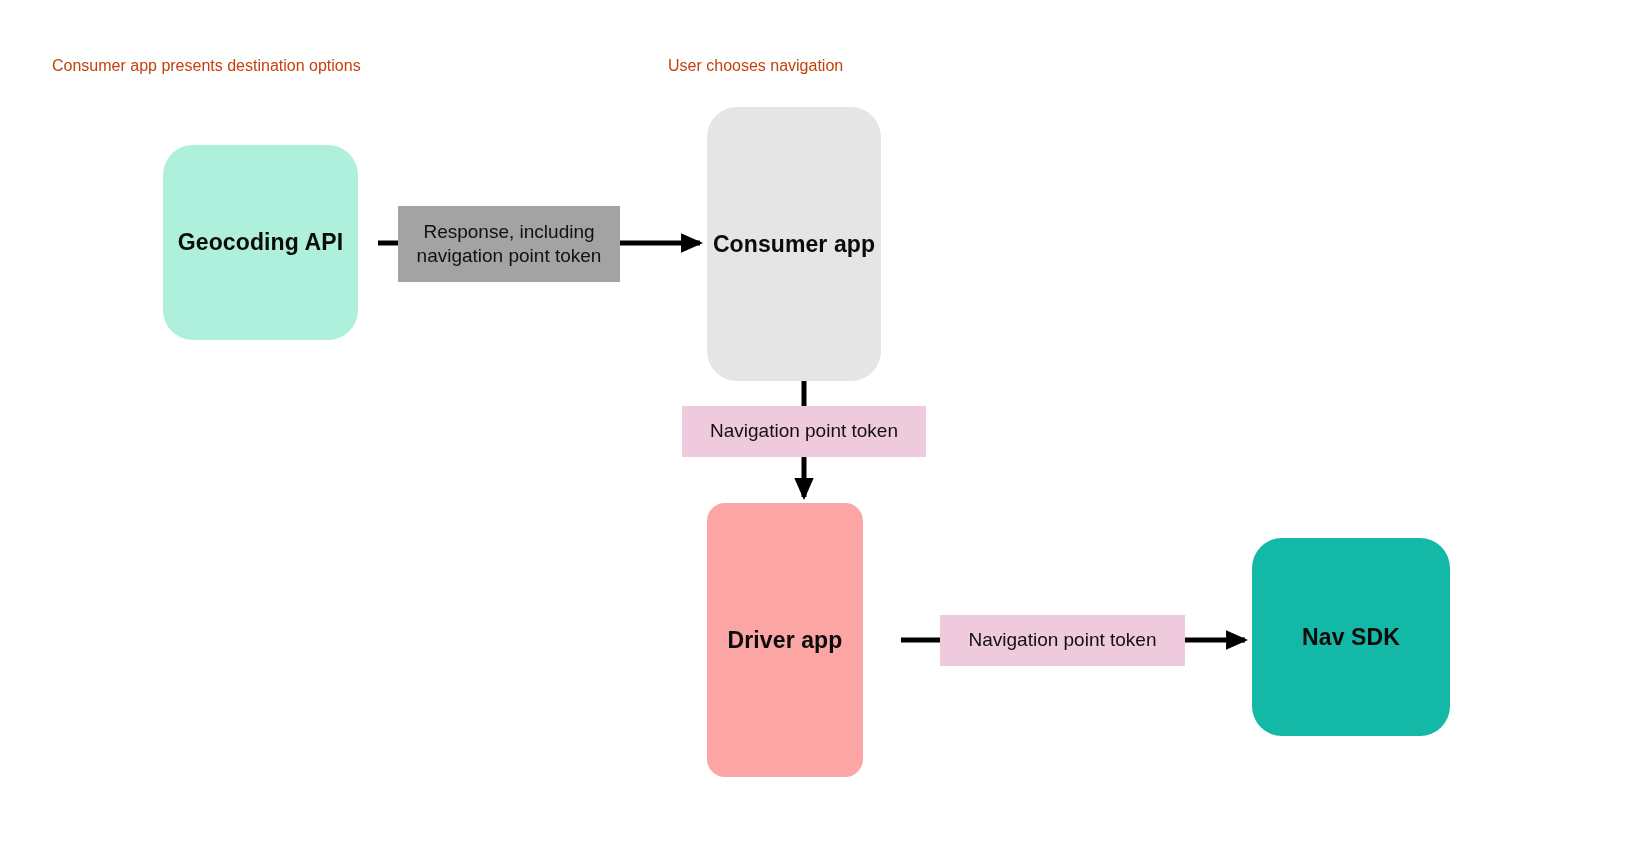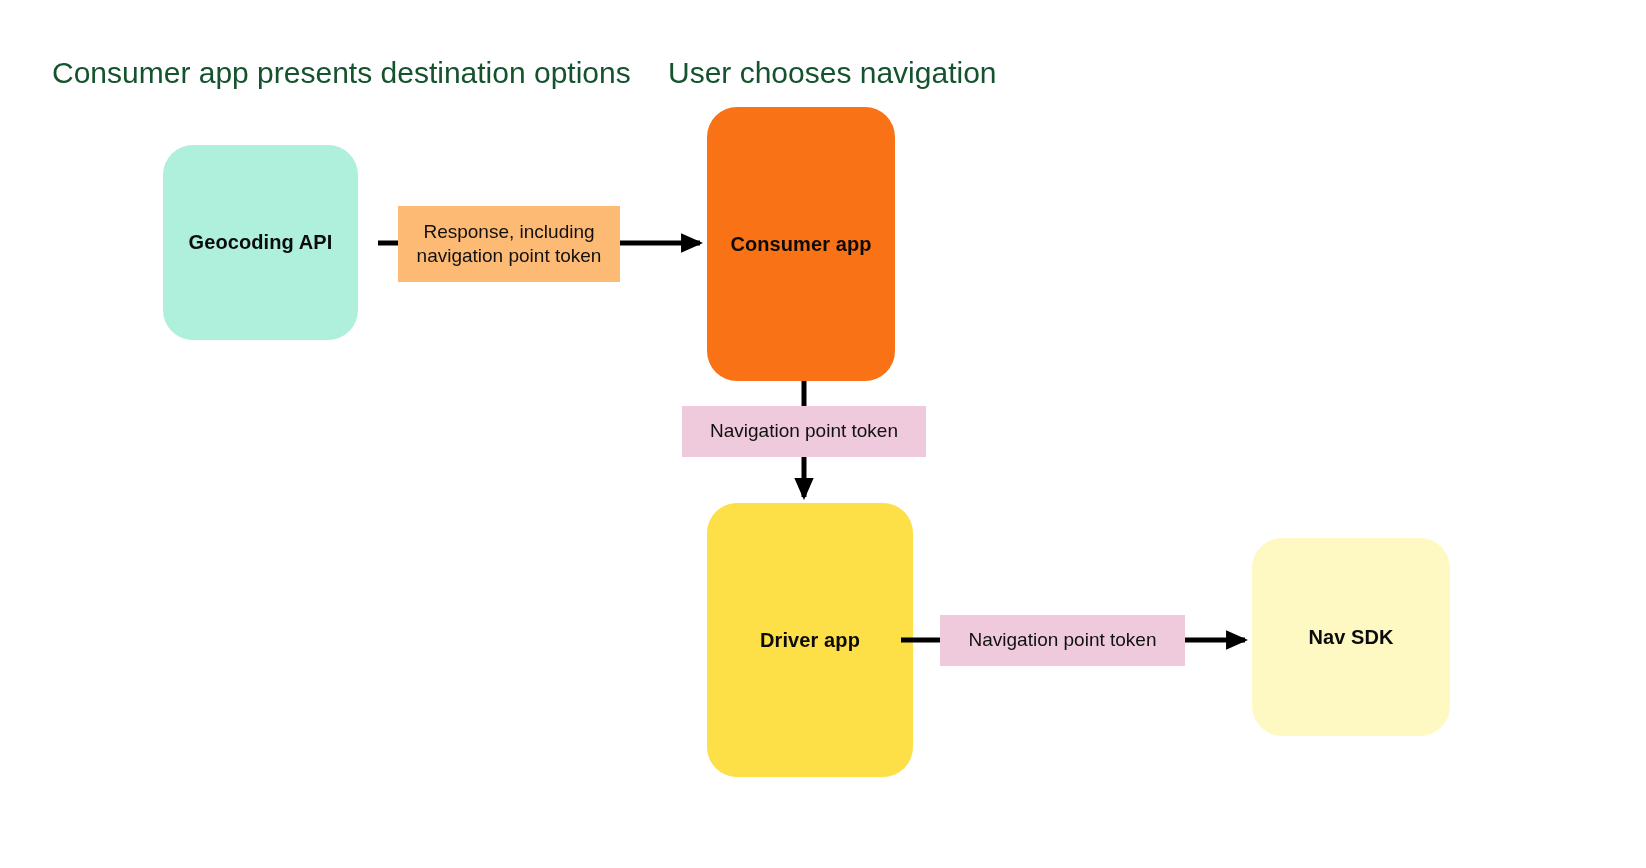--- a/index.html
+++ b/index.html
@@ -16,35 +16,35 @@
     color: #000000;
   }
   #stage {
     position: absolute;
     left: 0; top: 0;
     width: 1646px;
     height: 868px;
   }
   .col-header {
     position: absolute;
-    font-size: 30px;
+    font-size: 16px;
     font-weight: 400;
-    color: #14532d;
+    color: #c2410c;
     white-space: nowrap;
     line-height: 1;
   }
   .node {
     position: absolute;
     display: flex;
     align-items: center;
     justify-content: center;
     box-sizing: border-box;
   }
   .node-label {
-    font-size: 20px;
+    font-size: 23px;
     font-weight: bold;
     color: #0b0b0b;
     text-align: center;
     letter-spacing: 0.1px;
   }
   .edge-label {
     position: absolute;
     display: flex;
     align-items: center;
     justify-content: center;
@@ -89,31 +89,31 @@
 
     <g>
       <line x1="901" y1="640" x2="1245" y2="640" stroke="#000000" stroke-width="5" marker-end="url(#ah)"></line>
     </g>
   </svg>
 
   <div class="node" style="left:163px; top:145px; width:195px; height:195px; background:#AEF0DC; border-radius:30px;">
     <span class="node-label">Geocoding API</span>
   </div>
 
-  <div class="node" style="left:707px; top:107px; width:188px; height:274px; background:#f97316; border-radius:30px;">
+  <div class="node" style="left:707px; top:107px; width:174px; height:274px; background:#e5e5e5; border-radius:30px;">
     <span class="node-label">Consumer app</span>
   </div>
 
-  <div class="node" style="left:707px; top:503px; width:206px; height:274px; background:#fde047; border-radius:30px;">
+  <div class="node" style="left:707px; top:503px; width:156px; height:274px; background:#fca5a5; border-radius:18px;">
     <span class="node-label">Driver app</span>
   </div>
 
-  <div class="node" style="left:1252px; top:538px; width:198px; height:198px; background:#fef9c3; border-radius:30px;">
+  <div class="node" style="left:1252px; top:538px; width:198px; height:198px; background:#14b8a6; border-radius:30px;">
     <span class="node-label">Nav SDK</span>
   </div>
 
-  <div class="edge-label" style="left:398px; top:206px; width:222px; height:76px; background:#fdba74;">Response, including navigation point token</div>
+  <div class="edge-label" style="left:398px; top:206px; width:222px; height:76px; background:#a3a3a3;">Response, including navigation point token</div>
 
   <div class="edge-label" style="left:682px; top:406px; width:244px; height:51px; background:#EFCADC;">Navigation point token</div>
 
   <div class="edge-label" style="left:940px; top:615px; width:245px; height:51px; background:#EFCADC;">Navigation point token</div>
 
 </div>
 
 </body></html>

